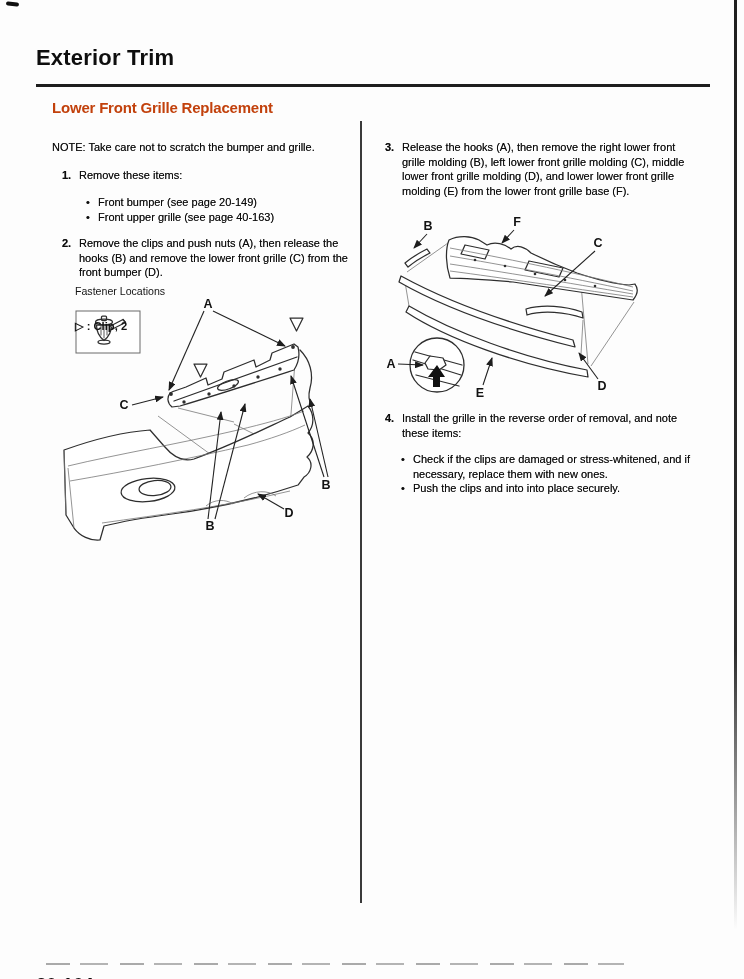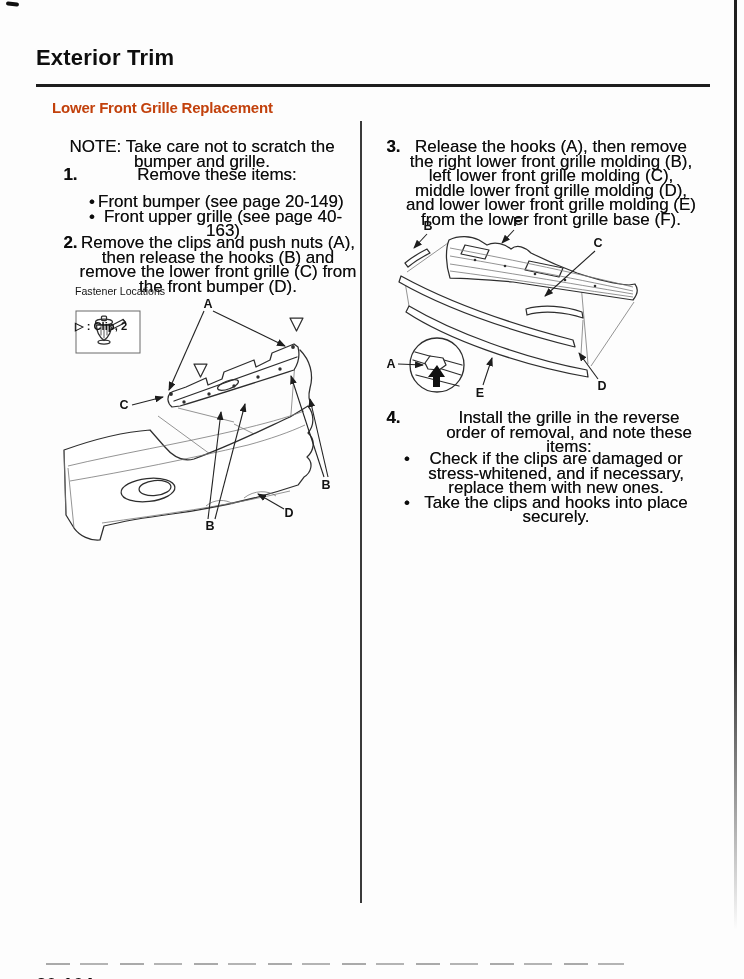--- a/index.html
+++ b/index.html
@@ -14,21 +14,21 @@
   .head-rule{left:36px;top:84px;width:674px;height:3px;background:#1d1d1d;}
   .section-title{left:52px;top:99px;font-size:15px;font-weight:bold;letter-spacing:-.2px;color:#c2410c;}
   
   .col-divider{left:360px;top:121px;width:2px;height:782px;background:#3a3a3a;}
   .edge-line{left:734px;top:0;width:3px;height:930px;
     background:linear-gradient(to bottom,#1f1f1f 0%,#2c2c2c 70%,rgba(44,44,44,0) 100%);}
   .corner-speck{left:6px;top:2px;width:13px;height:4px;background:#101010;transform:rotate(7deg);border-radius:2px;}
   .foot-dashes{left:46px;top:963px;width:578px;height:2px;opacity:.75;
     background:repeating-linear-gradient(90deg,#8e8e8e 0 24px,transparent 24px 34px,#9b9b9b 34px 62px,transparent 62px 74px);}
   
-  .txt{font-size:17px;line-height:14.6px;color:#0c0c0c;text-shadow:0 0 .5px rgba(10,10,10,.65);text-align:center;}
+  .txt{font-size:11px;line-height:14.6px;color:#0c0c0c;text-shadow:0 0 .5px rgba(10,10,10,.65);}
   .note{left:52px;top:140px;width:300px;}
   .step{display:flex;}
   .step .num{font-weight:bold;width:17px;flex:0 0 17px;}
   .bullets .row{display:flex;}
   .bullets .b{width:12px;flex:0 0 12px;}
   .fig-caption{left:75px;top:285px;font-size:10.6px;font-weight:normal;}
   .fig-legend{left:75px;top:299px;font-size:11.2px;font-weight:bold;margin-top:21px;}
   .footer-page{left:36px;top:926px;font-size:19px;font-weight:bold;letter-spacing:-.3px;color:#101010;margin-top:48px;}
   
   svg{display:block;}
@@ -224,28 +224,28 @@
     <line class="lead" x1="100" y1="171" x2="109" y2="144" marker-end="url(#m2)"></line>
     <text class="lbl" x="97" y="183" text-anchor="middle">E</text>
 
     <line class="lead" x1="215" y1="165" x2="196" y2="139" marker-end="url(#m2)"></line>
     <text class="lbl" x="219" y="176" text-anchor="middle">D</text>
   </g>
 </svg>
 
 <div class="abs txt step" style="left:385px;top:411px;width:315px;">
   <span class="num">4.</span>
-  <span style="width:298px;margin-left:36px;">Install the grille in the reverse order of removal, and note these items:</span>
+  <span style="width:298px;">Install the grille in the reverse order of removal, and note these items:</span>
 </div>
 
 <div class="abs txt bullets" style="left:401px;top:452px;width:300px;">
   <div class="row">
     <span class="b">•</span>
     <span style="width:286px;">Check if the clips are damaged or stress-whitened, and if necessary, replace them with new ones.</span>
   </div>
   <div class="row">
     <span class="b">•</span>
-    <span style="width:286px;">Take the clips and hooks into place securely.</span>
+    <span style="width:286px;">Push the clips and into into place securely.</span>
   </div>
 </div>
 
 <div class="abs footer-page">20-164</div>
 <div class="abs foot-dashes"></div>
 
 </body></html>

